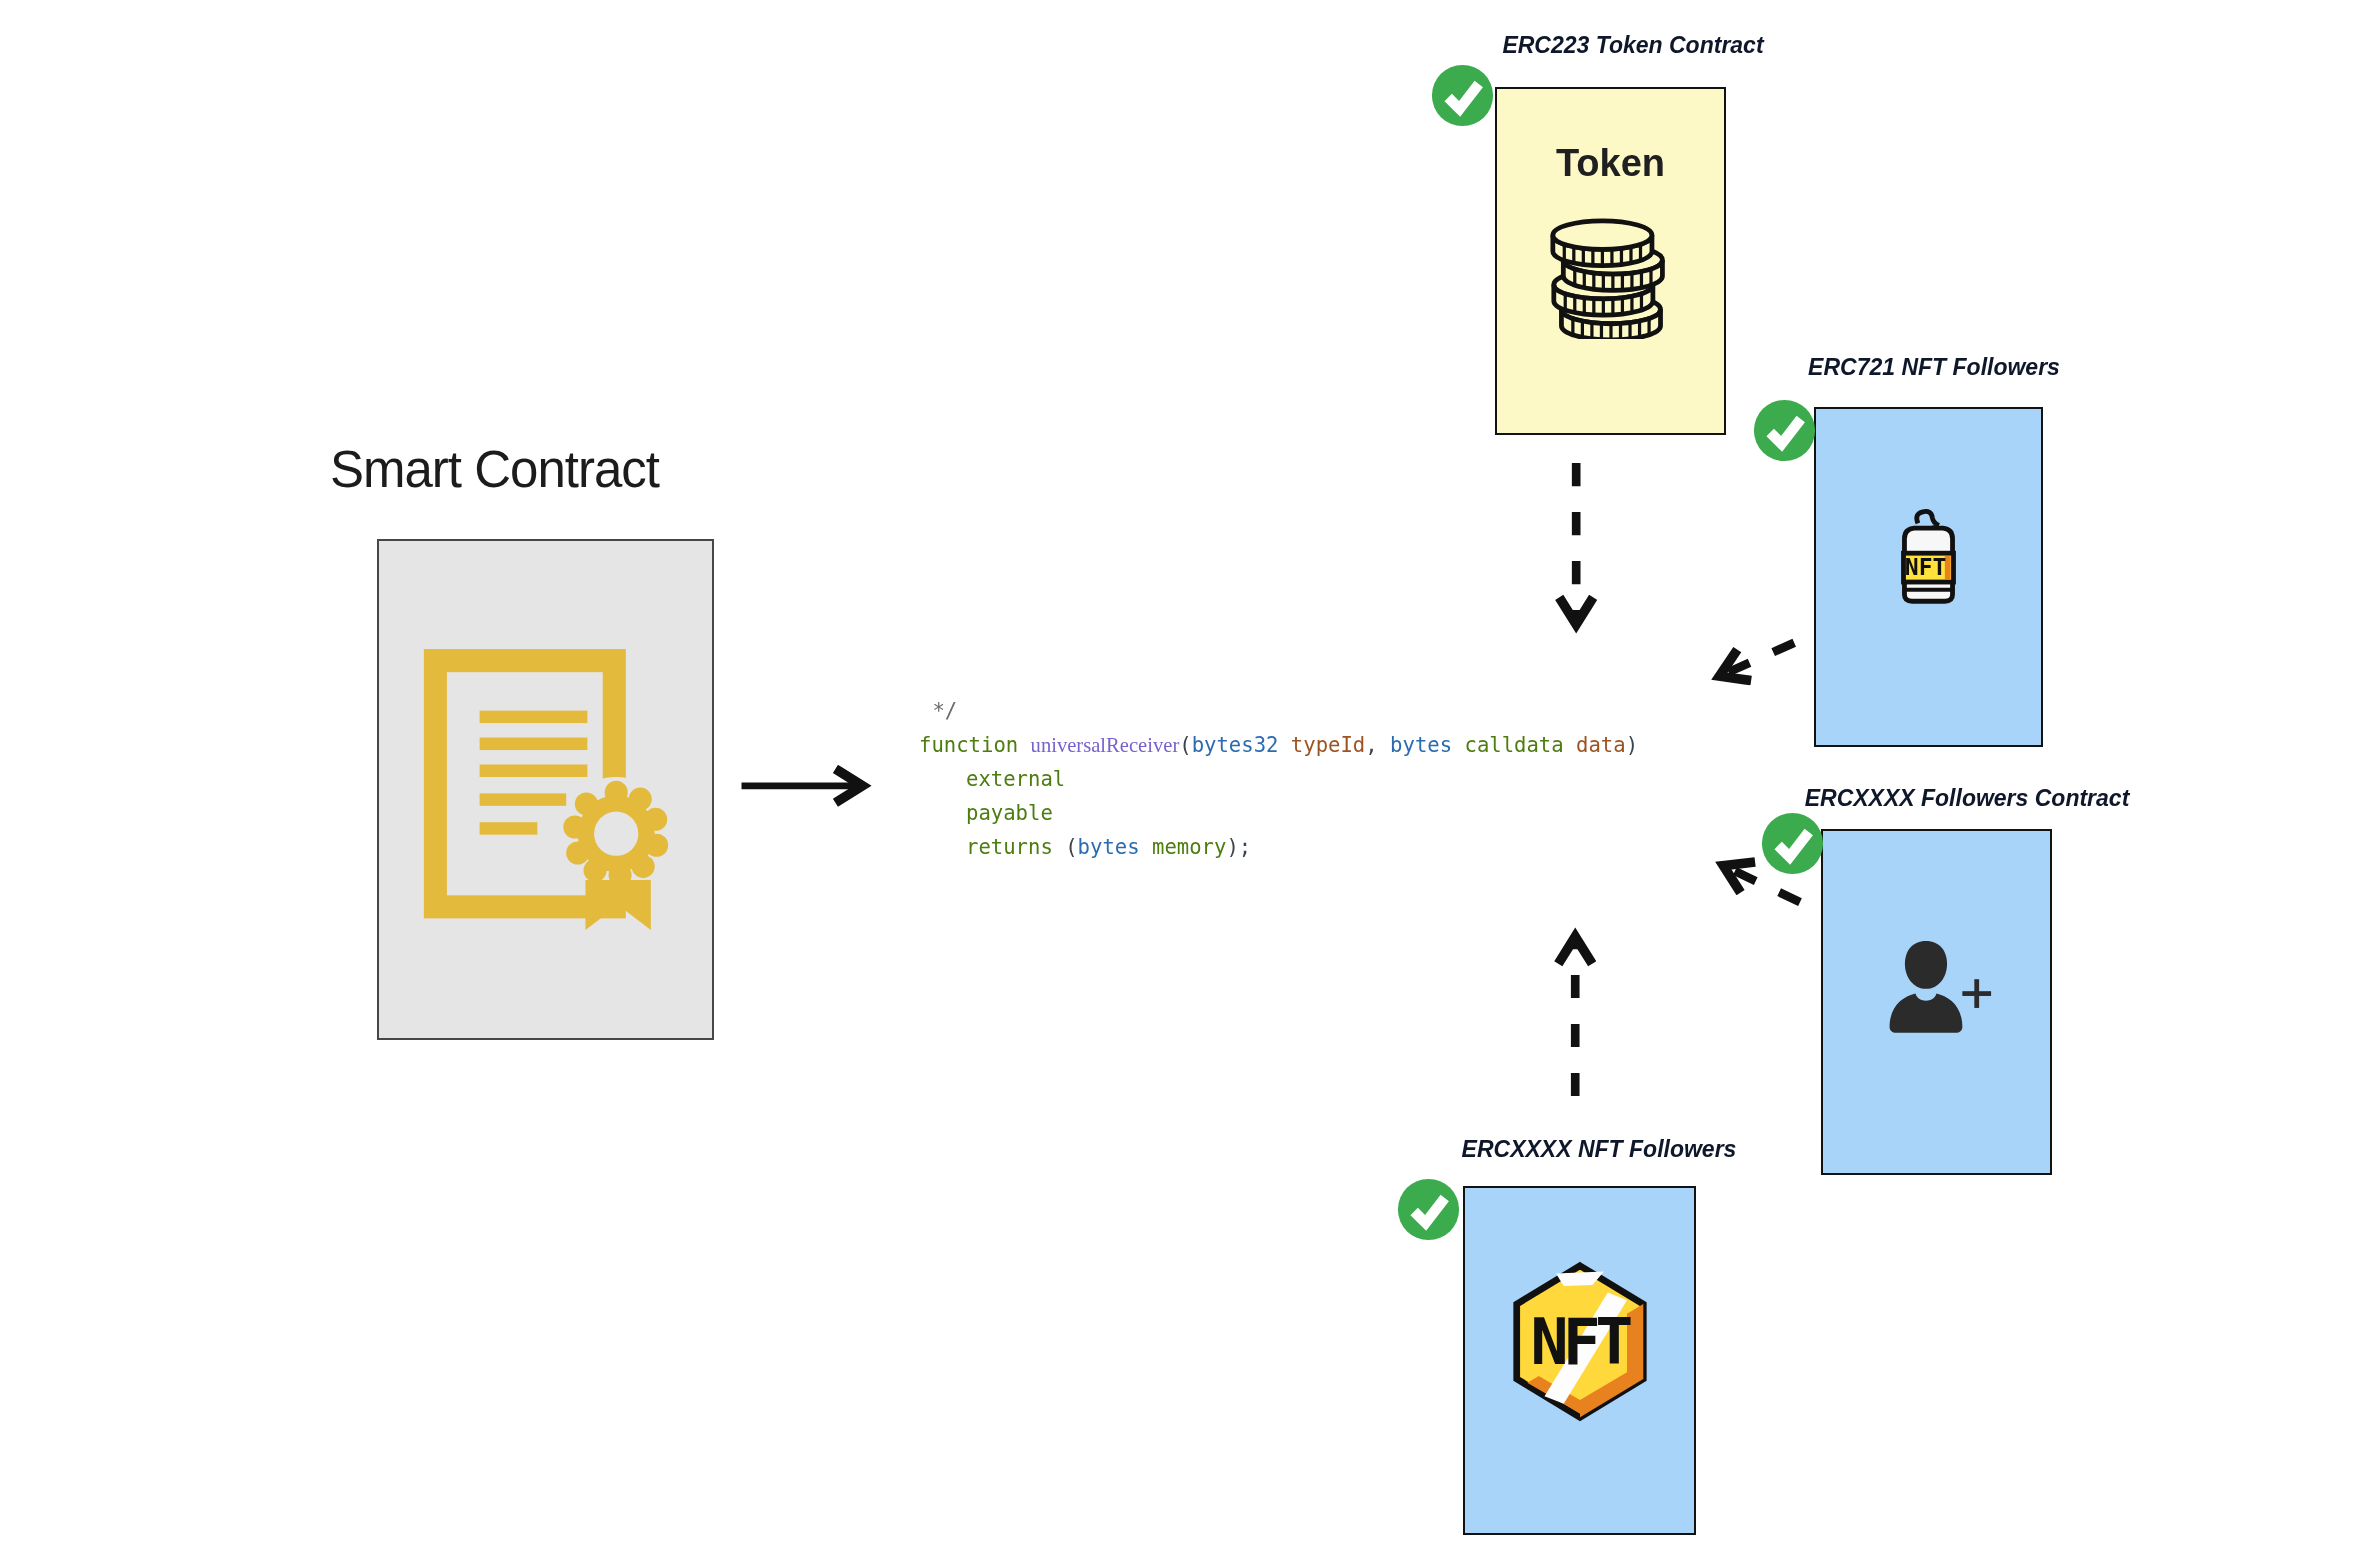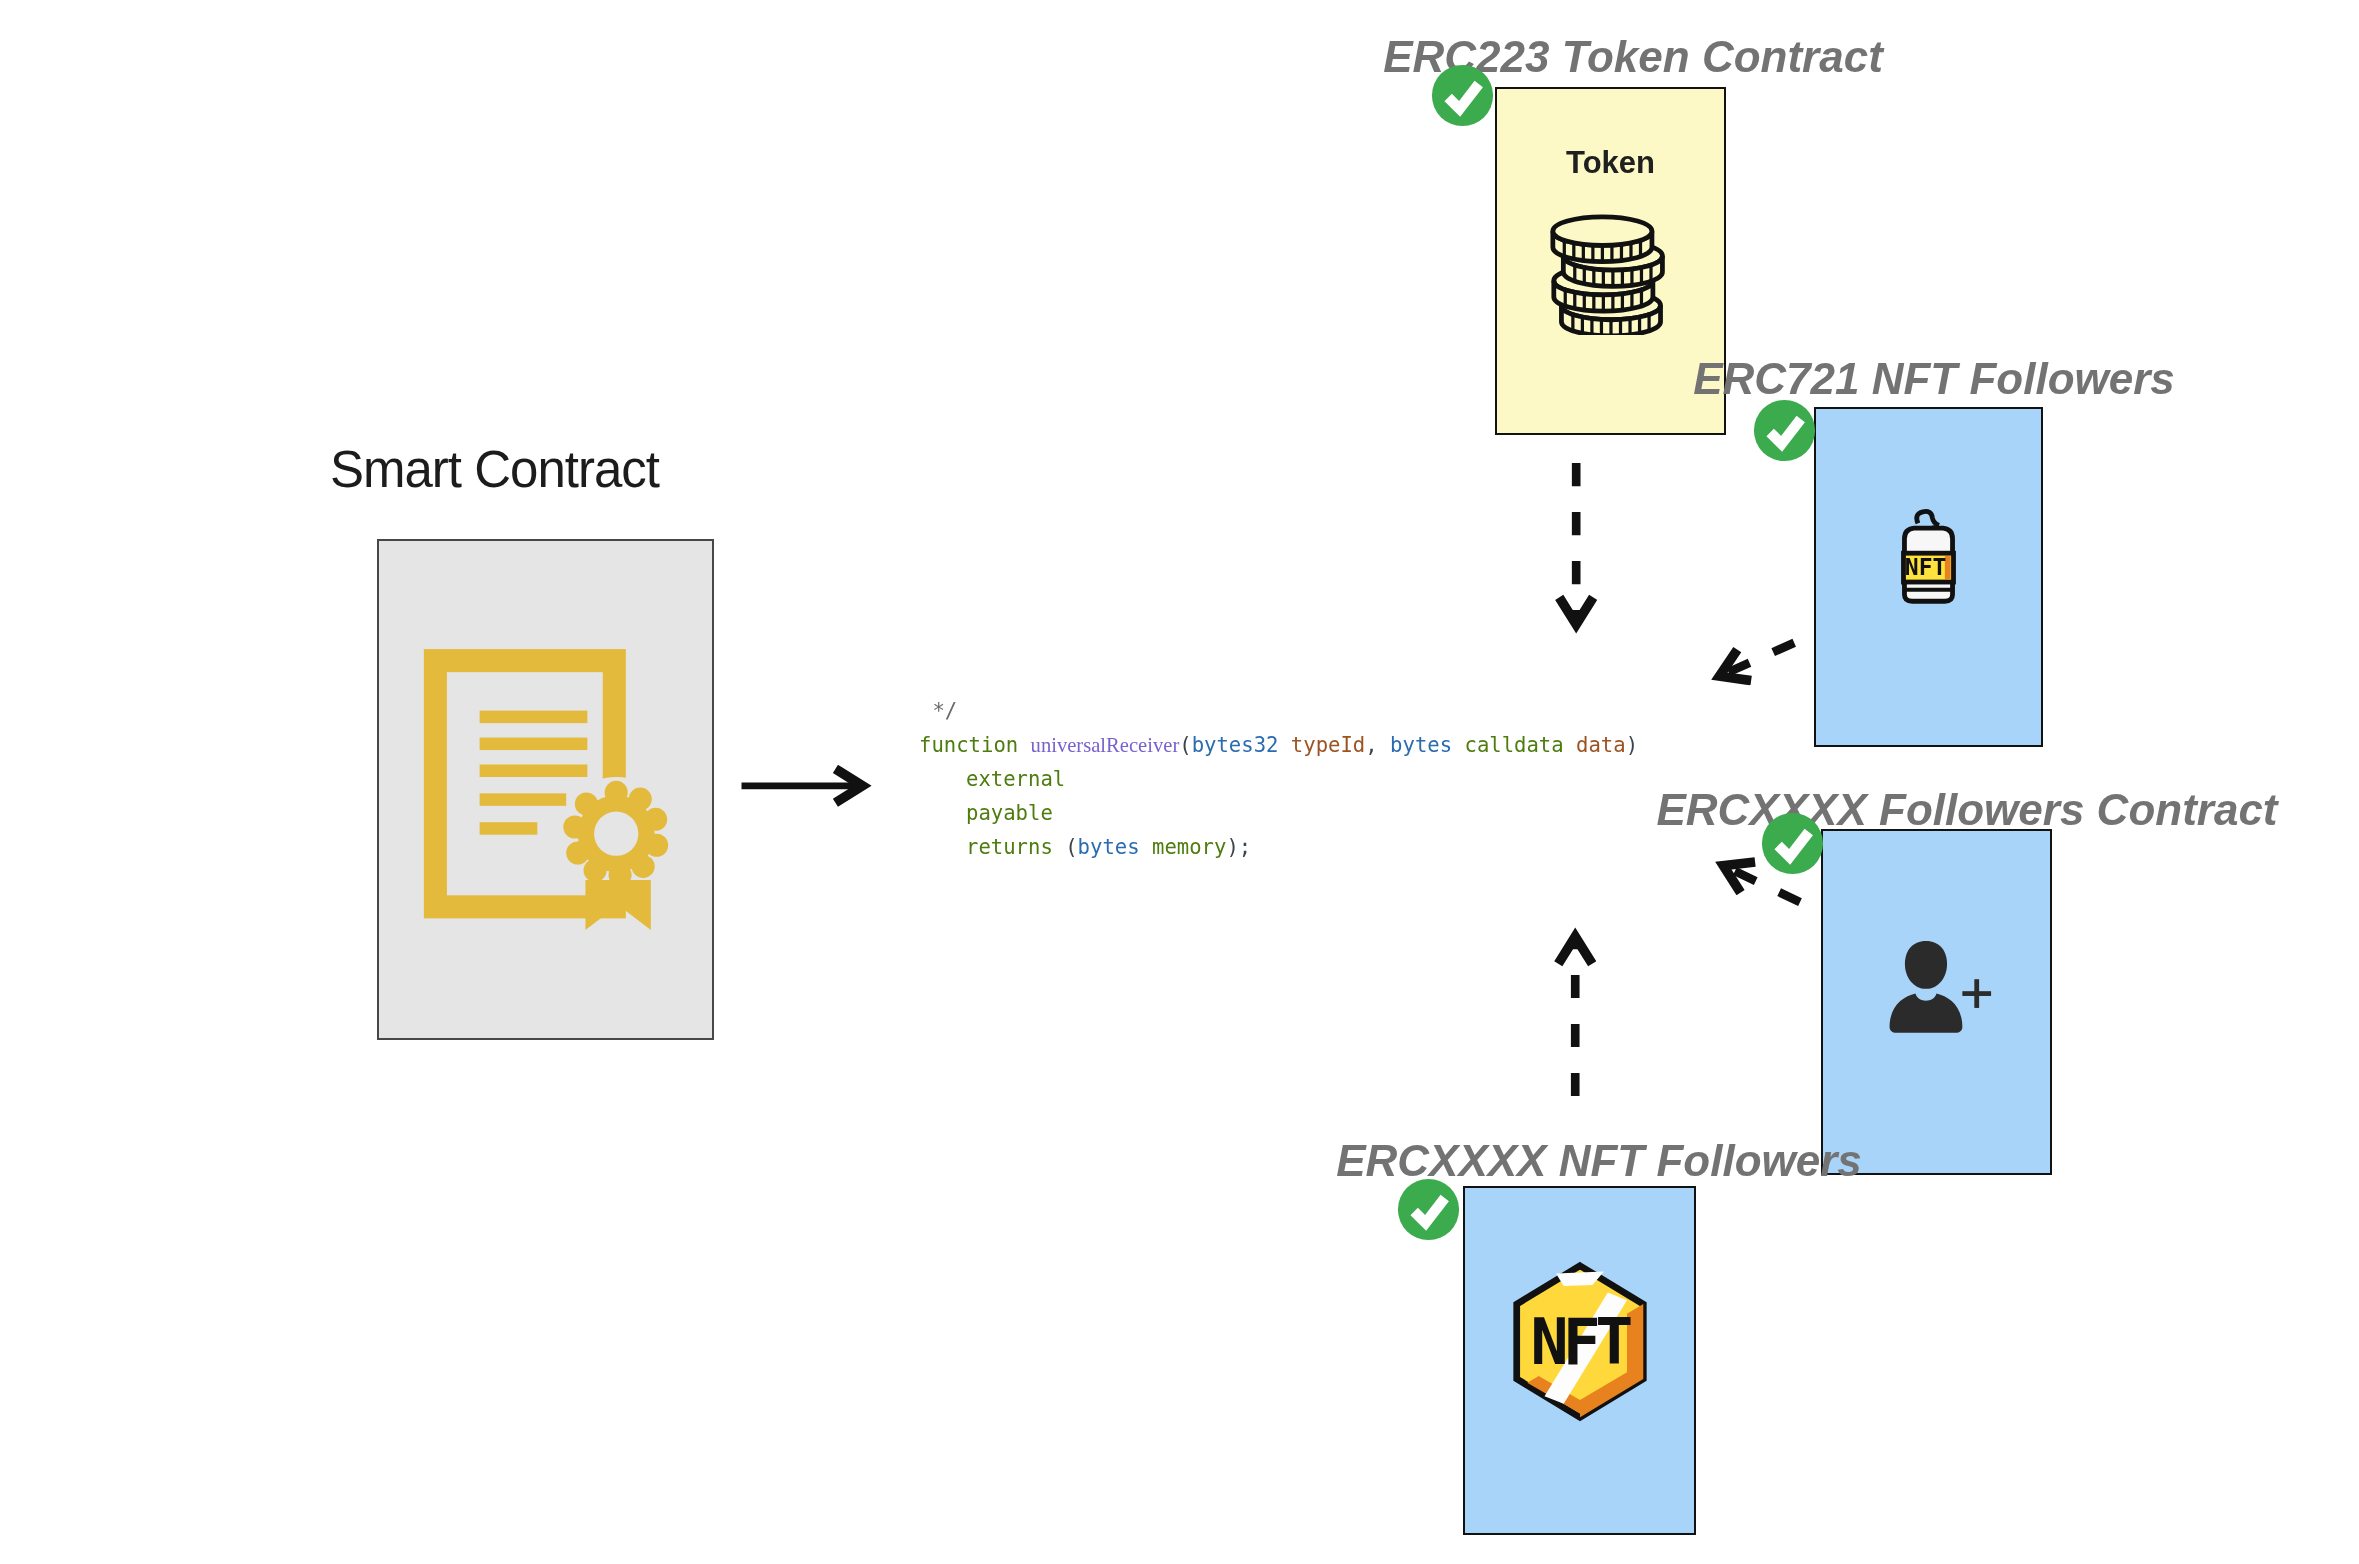--- a/index.html
+++ b/index.html
@@ -29,30 +29,30 @@
   .ind-2{padding-left:47px;}
   .tk-cm{color:#6a6a6a;}
   .tk-kw{color:#4d7c0f;}
   .tk-fn{color:#7862cc;font-family:Liberation Serif, serif;}
   .tk-ty{color:#2b6cb0;}
   .tk-pa{color:#9d5321;margin-top:29px;}
   .tk-pu{color:#3c454d;}
   
   .c-label{
     position:absolute;transform:translateX(-50%);
-    font-size:44px;font-weight:700;font-style:italic;color:#737373;white-space:nowrap;
+    font-size:23px;font-weight:700;font-style:italic;color:#0f172a;white-space:nowrap;
   }
   .c-box{
     position:absolute;border:2.9px solid #121212;box-sizing:border-box;
     display:flex;flex-direction:column;align-items:center;justify-content:center;
   }
   .box-yellow{background:#FCF9C7;}
   .box-blue{background:#A9D4F9;align-items:center;}
   .token-word{
-    font-size:31px;font-weight:700;color:#202020;margin-top:-42px;margin-bottom:33px;
+    font-size:38px;font-weight:700;color:#202020;margin-top:-42px;margin-bottom:33px;
   }
   .badge{position:absolute;width:65px;height:65px;}
   .icon-wrap{display:flex;align-items:center;justify-content:center;}
   .arrows{position:absolute;left:0;top:0;pointer-events:none;}
 </style>
 </head>
 <body>
 
 <div class="sc-title">Smart Contract</div>
 

